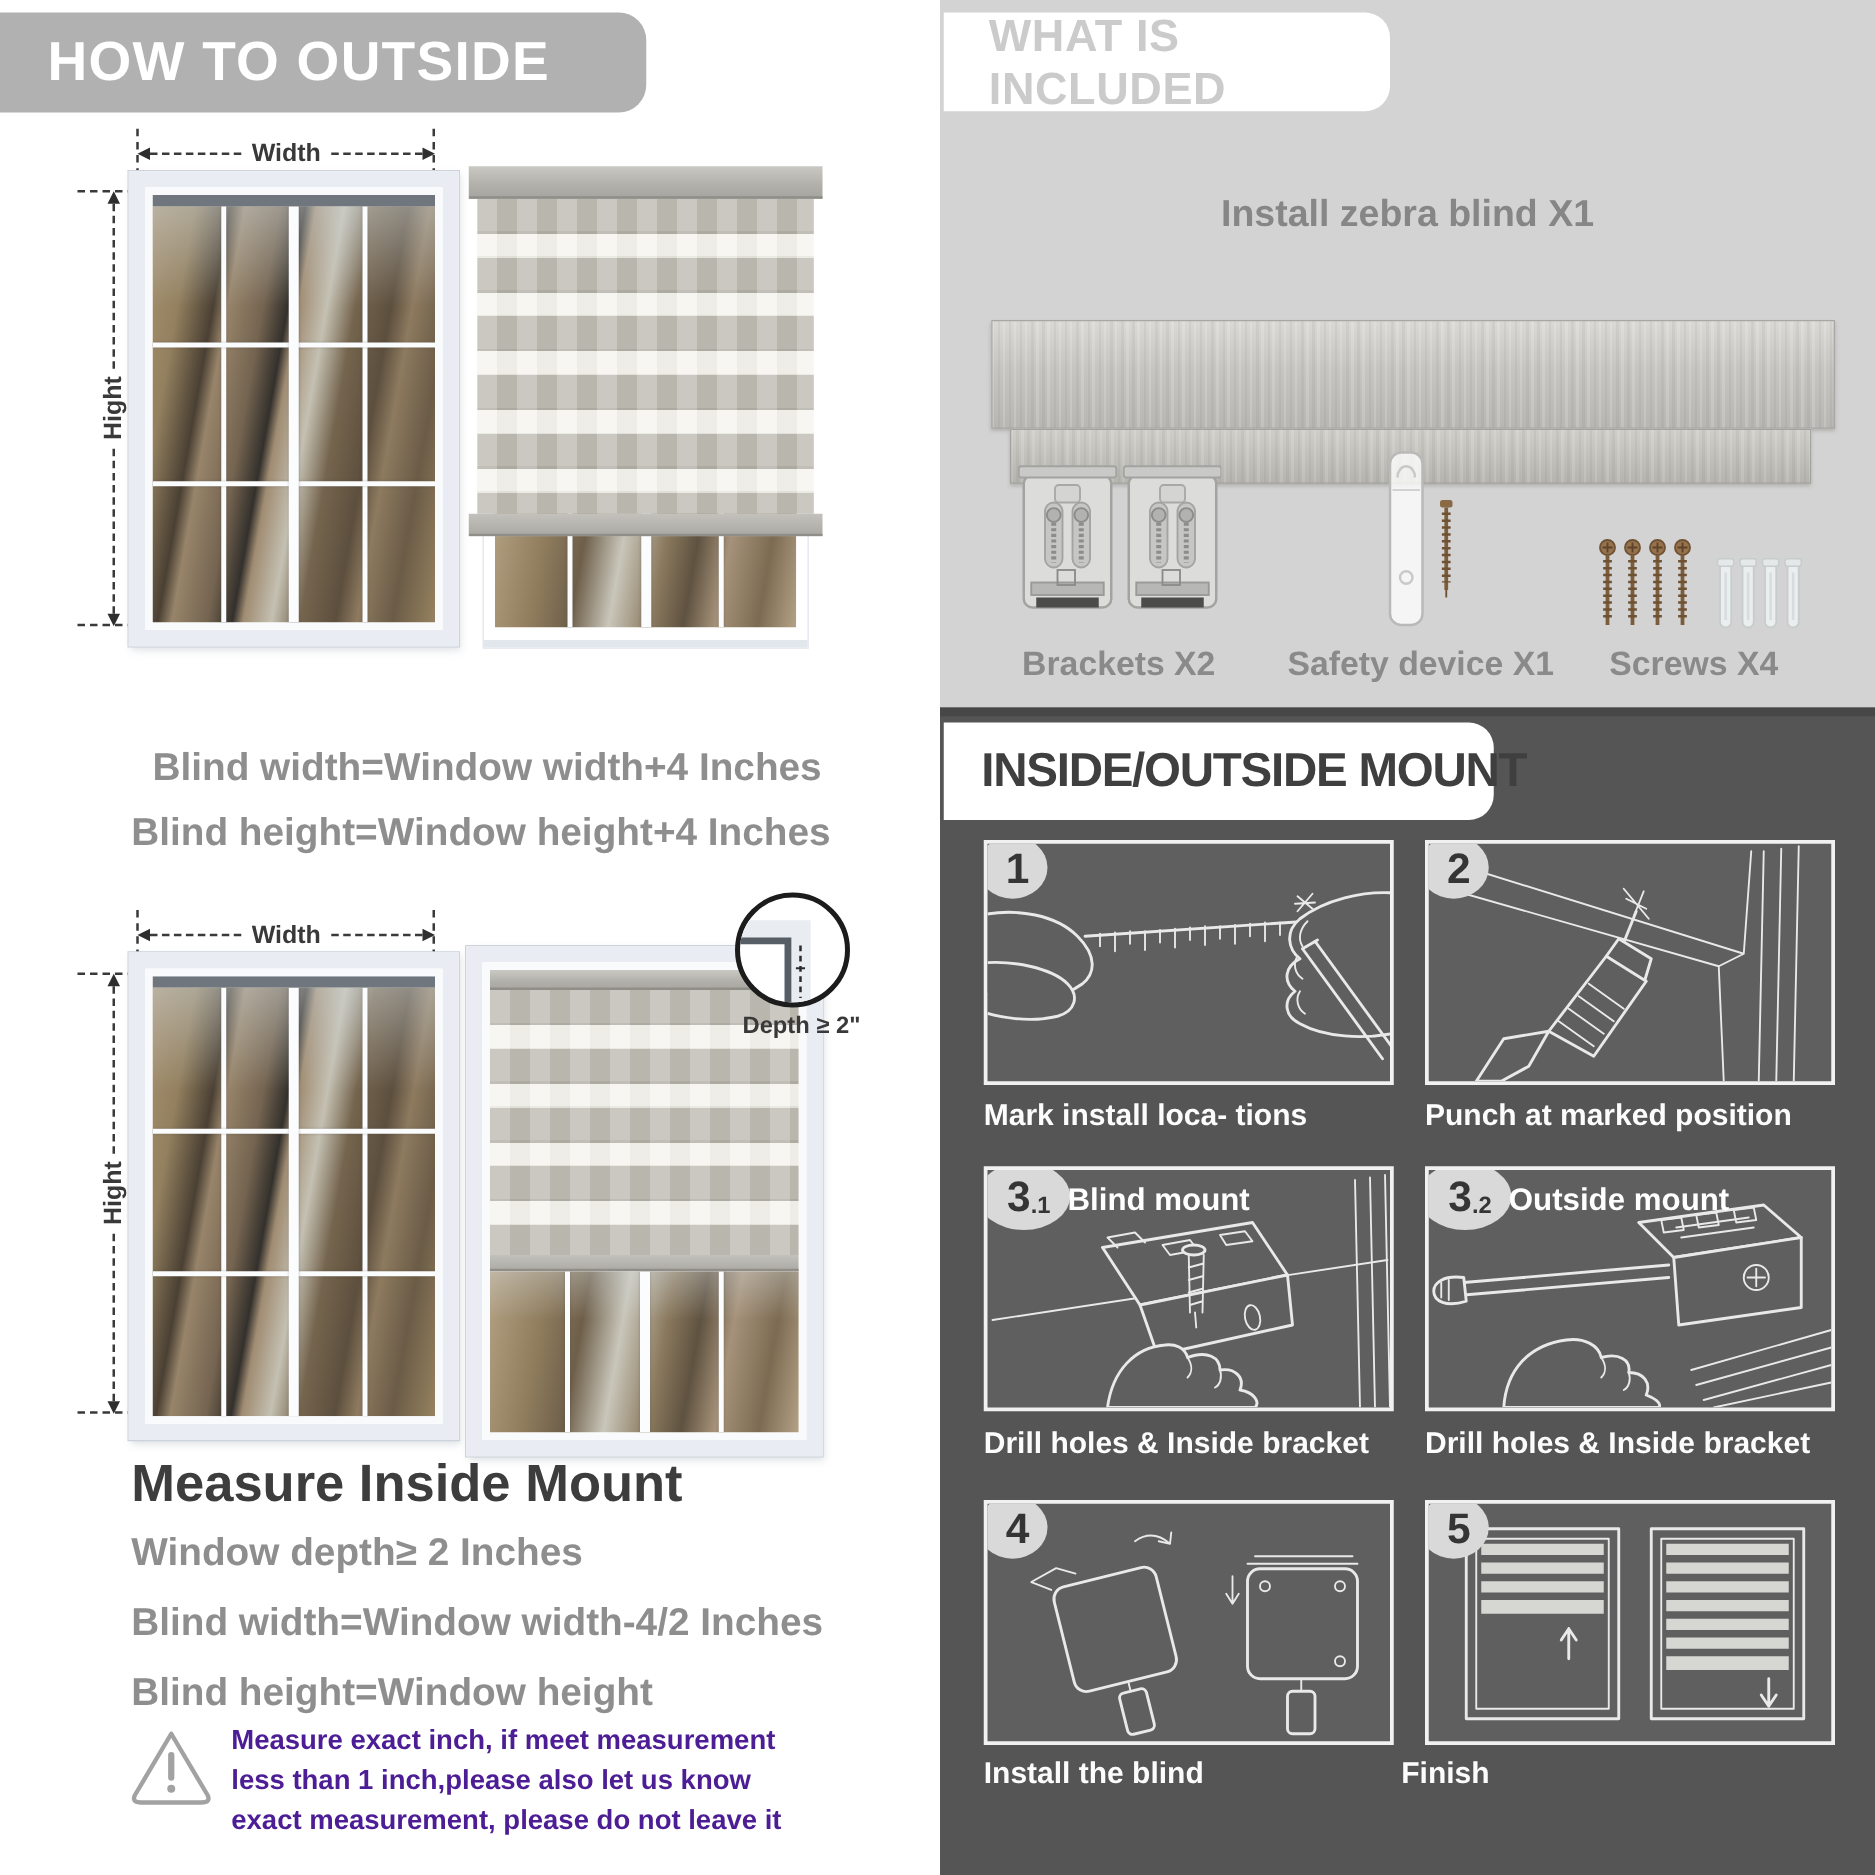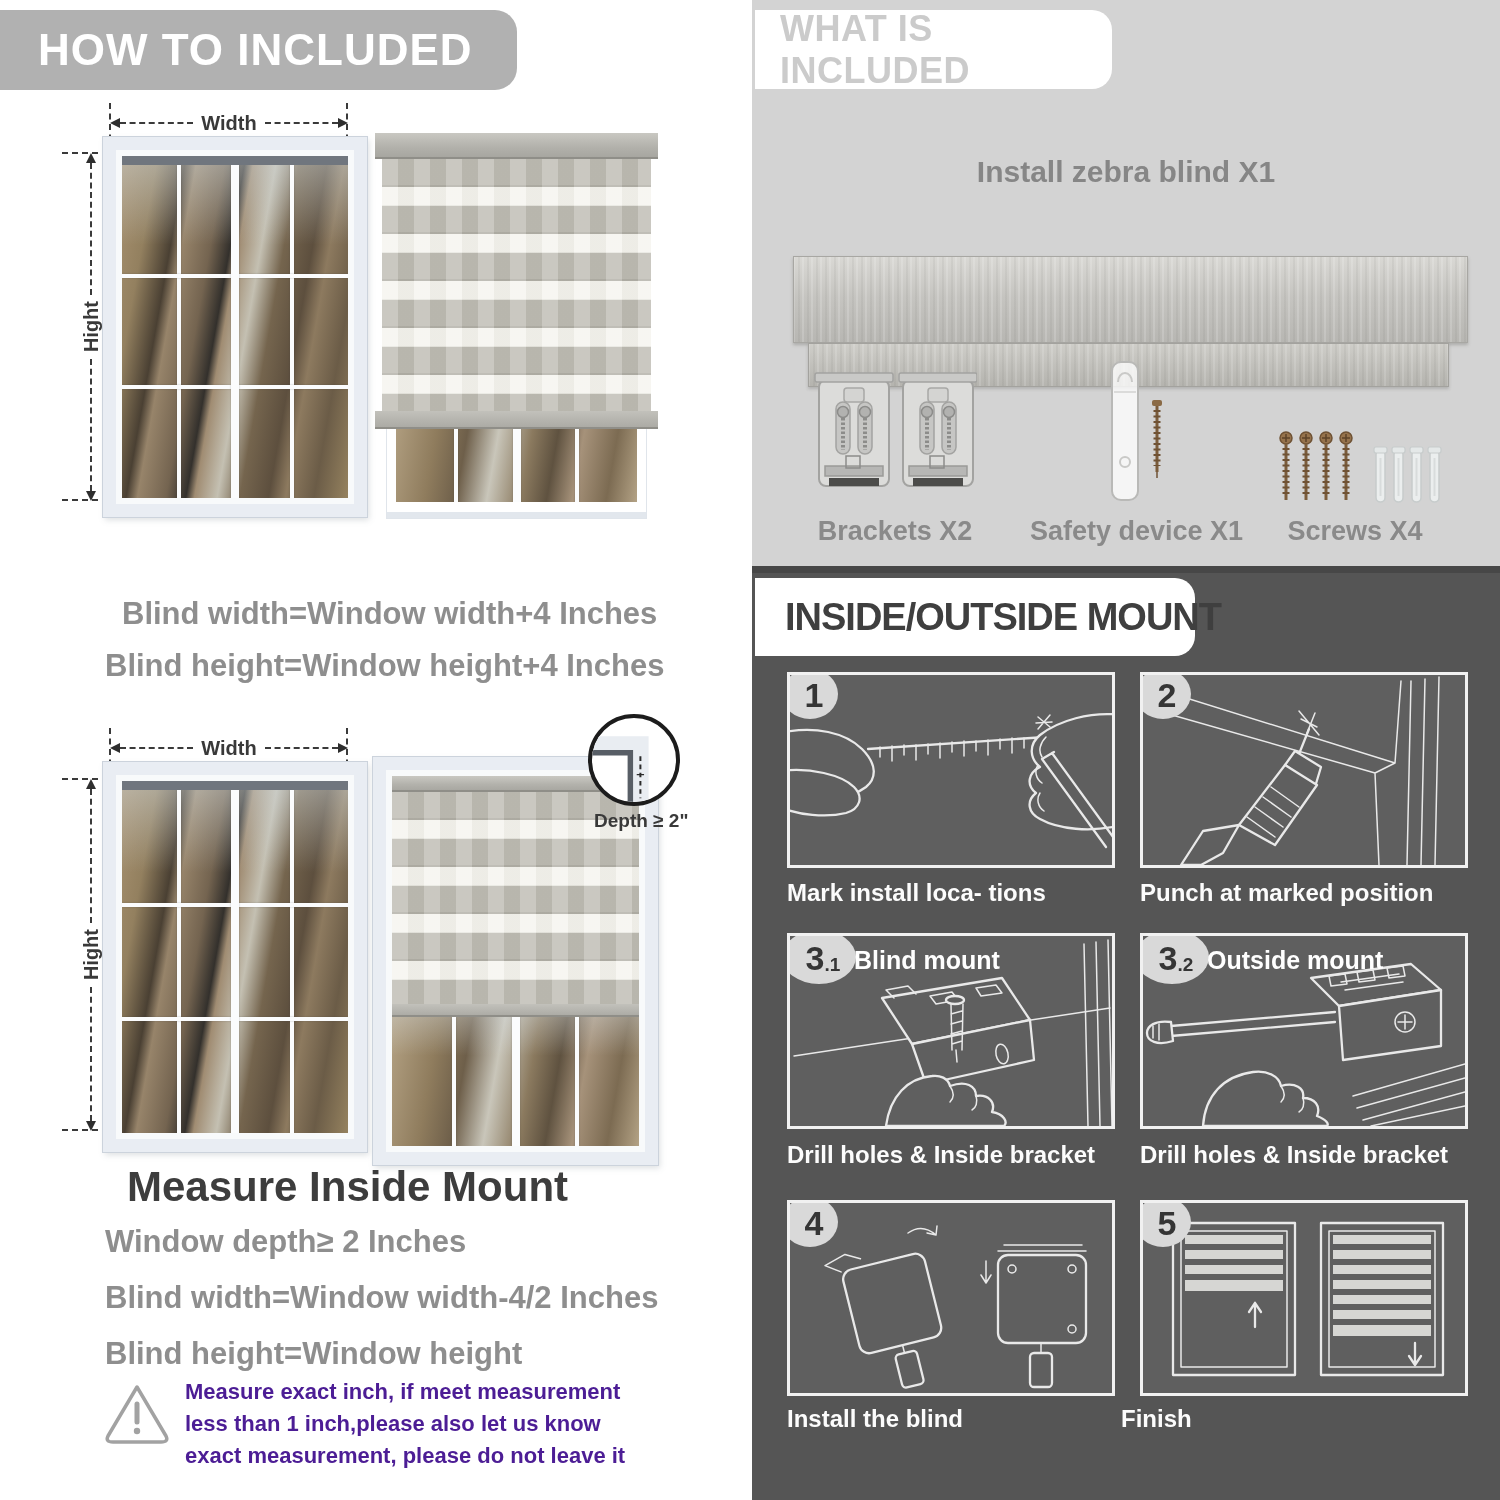--- a/index.html
+++ b/index.html
@@ -66,21 +66,21 @@
            overflow:hidden;z-index:6;box-sizing:border-box;}
   .dlabel{position:absolute;font-size:19px;font-weight:bold;color:#393939;white-space:nowrap;z-index:6;}
 
   .sec-title{position:absolute;font-size:42px;font-weight:bold;color:#3d3d3d;white-space:nowrap;}
   .sec-line{position:absolute;font-size:31px;font-weight:bold;color:#8e8e8e;white-space:nowrap;}
   .warn-text{position:absolute;font-size:22px;font-weight:bold;color:#4c1d95;line-height:1.45;width:470px;}
 
   
   .right-top{position:absolute;left:752px;top:0;width:748px;height:566px;background:#d3d3d3;}
   .wi-bar{position:absolute;left:3px;top:10px;width:357px;height:79px;background:#ffffff;
-          border-radius:0 20px 20px 0;display:flex;align-items:center;padding-left:25px;
+          border-radius:0 20px 20px 0;display:flex;align-items:center;padding-left:36px;
           box-sizing:border-box;color:#cbcbcb;font-weight:bold;font-size:36px;letter-spacing:.5px;}
   .blind-label{position:absolute;left:0;top:155px;width:100%;text-align:center;
                font-size:30px;font-weight:bold;color:#868686;}
   .bigbar-top{position:absolute;background:
       repeating-linear-gradient(90deg, rgba(255,255,255,.16) 0 2px, rgba(0,0,0,0) 2px 5px, rgba(90,90,85,.07) 5px 7px, rgba(0,0,0,0) 7px 9px),
       linear-gradient(180deg,#dad9d5,#c6c5c1 45%,#b7b6b2);
       box-shadow:inset 0 0 0 1px #a8a7a3, 0 2px 3px rgba(100,100,95,.35);}
   .bigbar-bot{position:absolute;background:
       repeating-linear-gradient(90deg, rgba(255,255,255,.14) 0 2px, rgba(0,0,0,0) 2px 5px, rgba(90,90,85,.07) 5px 7px, rgba(0,0,0,0) 7px 9px),
       linear-gradient(180deg,#cfcec9,#b4b3ae);
@@ -111,21 +111,21 @@
   .lineart .thin{stroke-width:1.5;}
 
   .itemsvg{position:absolute;}
 </style>
 </head>
 <body>
 
 <div class="page">
 
   <div class="htm-bar">
-    <span>HOW TO INCLUDED</span>
+    <span>HOW TO OUTSIDE</span>
   </div>
 
   <div class="arrow-h" style="left:110px;top:112px;width:238px;">
     <span class="tri tl"></span>
       <span class="dash-h"></span>
     <span class="meas-label">Width</span>
     <span class="dash-h"></span>
       <span class="tri tr"></span>
   </div>
   <div class="cdash" style="left:109px;top:103px;height:48px;"></div>
@@ -226,21 +226,21 @@
   <div class="dcircle" style="left:588px;top:714px;width:92px;height:92px;">
     <svg viewBox="0 0 92 92" width="84" height="84" style="position:absolute;left:0;top:0;">
       <path d="M0,20 H62 V92 H42 V38 H0 Z" fill="#e9edf2" stroke="none"></path>
       <path d="M0,38 H42 V92" stroke="#585e66" stroke-width="6" fill="none"></path>
       <path d="M53,42 V88" stroke="#2c2c2c" stroke-width="2.2" stroke-dasharray="5 4" fill="none"></path>
       <path d="M49,62 l8,0" stroke="#2c2c2c" stroke-width="1.6" fill="none"></path>
     </svg>
   </div>
   <div class="dlabel" style="left:594px;top:810px;">Depth ≥ 2"</div>
 
-  <div class="sec-title" style="left:105px;top:1163px;margin-left:22px;">Measure Inside Mount</div>
+  <div class="sec-title" style="left:105px;top:1163px;">Measure Inside Mount</div>
   <div class="sec-line" style="left:105px;top:1224px;">Window depth≥ 2 Inches</div>
   <div class="sec-line" style="left:105px;top:1280px;">Blind width=Window width-4/2 Inches</div>
   <div class="sec-line" style="left:105px;top:1336px;">Blind height=Window height</div>
 
   <svg class="abs" style="left:103px;top:1380px;" width="68" height="66" viewBox="0 0 68 66">
     <path d="M34,7 L63,56 Q66,62 58,62 L10,62 Q2,62 5,56 Z" fill="none" stroke="#a2a2a2" stroke-width="3.5" stroke-linejoin="round"></path>
     <line x1="34" y1="24" x2="34" y2="42" stroke="#a2a2a2" stroke-width="5" stroke-linecap="round"></line>
     <circle cx="34" cy="51" r="3.2" fill="#a2a2a2" stroke="none"></circle>
   </svg>
   <div class="warn-text" style="left:185px;top:1376px;">Measure exact inch, if meet measurement less than 1 inch,please also let us know exact measurement, please do not leave it</div>

